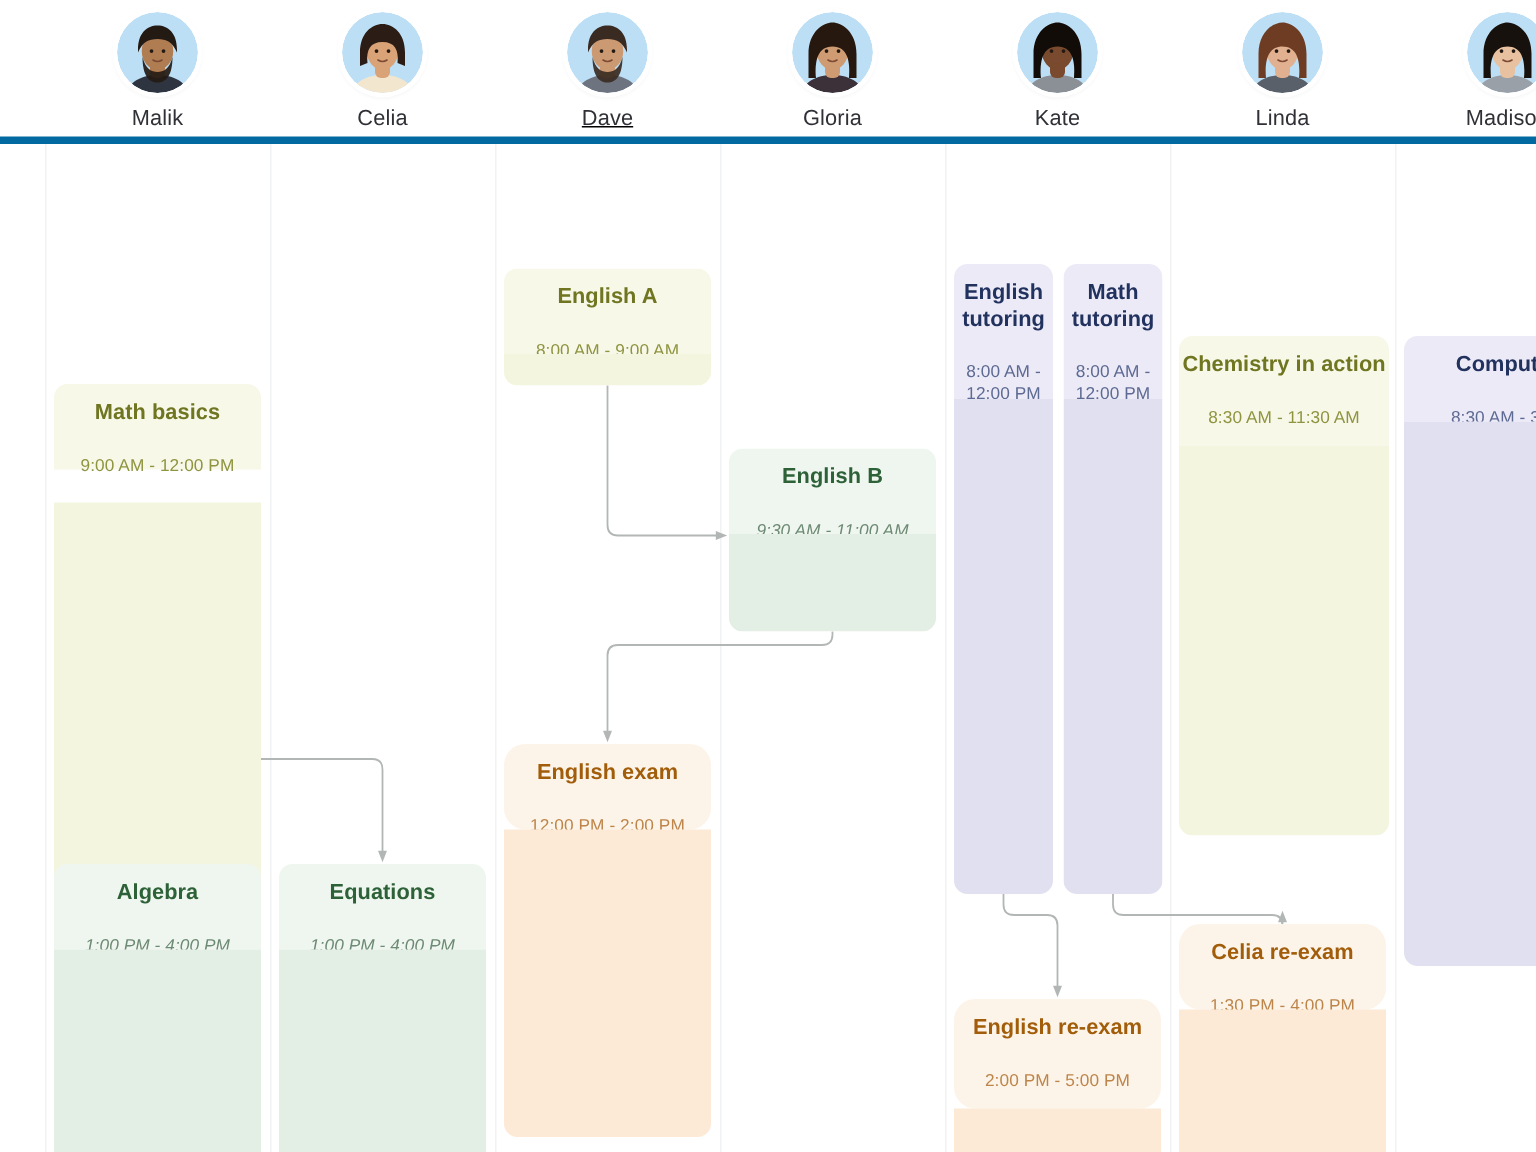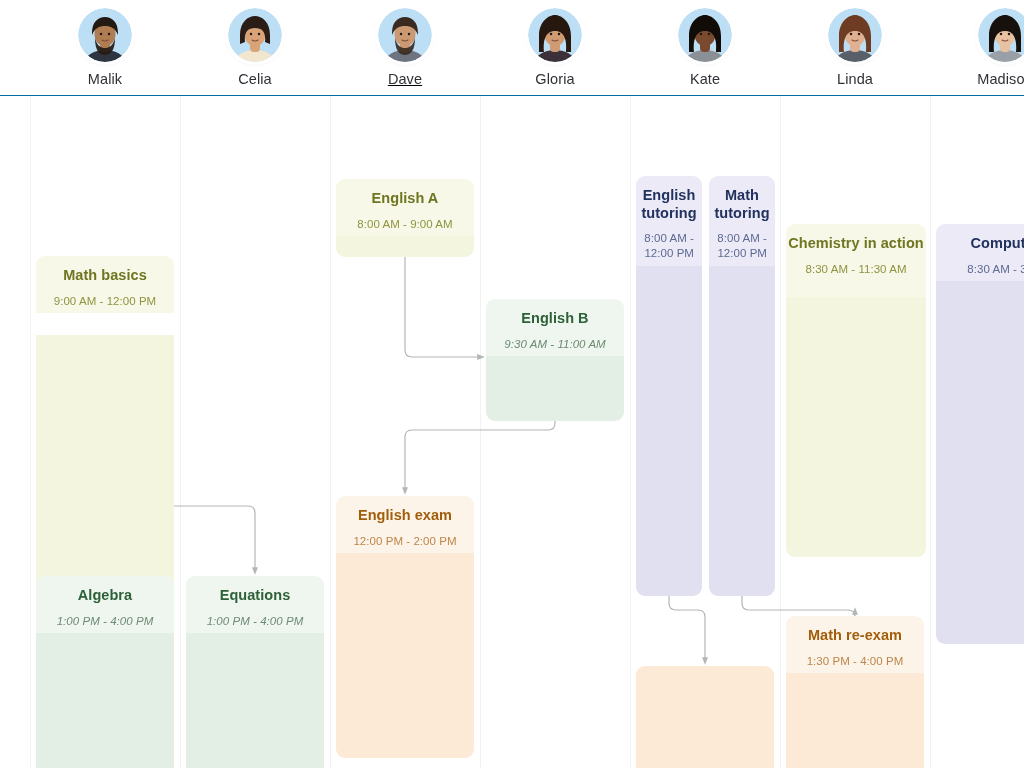--- a/index.html
+++ b/index.html
@@ -8,21 +8,21 @@
     background: #ffffff;
     font-family: "Liberation Sans", sans-serif;
     overflow: hidden;
   }
   #app { position: relative; width: 1024px; height: 768px; }
 
   
   #header {
     position: absolute; left: 0; top: 0; width: 1024px; height: 96px;
     background: #ffffff;
-    border-bottom: 1px solid #0369a1;
+    border-bottom: 5px solid #0369a1;
   }
   .person {
     position: absolute; top: 8px; width: 150px;
     display: flex; flex-direction: column; align-items: center;
   }
   .avatar-ring {
     width: 54px; height: 54px; border-radius: 50%;
     background: #ffffff;
     box-shadow: 0 0 0 3px #ffffff, 0 1px 4px rgba(40,45,60,.22);
     display: flex; align-items: center; justify-content: center;
@@ -51,36 +51,36 @@
   }
   .card-head {
     padding: 11px 8px 10px; text-align: center;
     display: flex; flex-direction: column; align-items: center; justify-content: flex-start;
   }
   .card-title {
     font-size: 14.5px; font-weight: bold; line-height: 1.22;
     letter-spacing: .05px; white-space: normal;
   }
   .card-time {
-    margin-top: 9px; font-size: 11.5px; line-height: 1.3; letter-spacing: .05px; text-align: right;
+    margin-top: 19px; font-size: 11.5px; line-height: 1.3; letter-spacing: .05px;
   }
   .card-body { flex: 1 1 auto; }
 
   
   .t-yellow .card-head { background: #f7f8e8; }
   .t-yellow .card-body { background: #f3f5df; }
   .t-yellow .card-title { color: #6f7520; }
   .t-yellow .card-time  { color: #8f9440; }
   
   .t-green .card-head { background: #eff6ef; }
   .t-green .card-body { background: #e3eee5; }
   .t-green .card-title { color: #2d6137; }
   .t-green .card-time  { color: #6d8a74; font-style: italic; }
   
-  .t-orange .card-head { background: #fdf4e9; }
+  .t-orange .card-head { background: #fdf4e9; border-radius: 14px; }
   .t-orange .card-body { background: #fce9d6; }
   .t-orange .card-title { color: #a25d0a; }
   .t-orange .card-time  { color: #bd854a; }
   
   .t-purple .card-head { background: #eceaf6; }
   .t-purple .card-body { background: #e1e0f1; }
   .t-purple .card-title { color: #22325f; }
   .t-purple .card-time  { color: #5d6a93; }
 
   .nowrap-card .card-title { white-space: nowrap; }
@@ -297,24 +297,28 @@
      <div class="card-body"></div>
       </div>
       <div class="card t-green nowrap-card" style="left: 186px; top: 576px; width: 138px; height: 290px;">
         <div class="card-head" style="height:57px">
        <div class="card-title">Equations</div>
        <div class="card-time">1:00 PM - 4:00 PM</div>
      </div>
      <div class="card-body"></div>
       </div>
       <div class="card t-orange nowrap-card" style="left: 636px; top: 666px; width: 138px; height: 200px;">
+        <div class="card-head" style="height:73px">
+       <div class="card-title">English re-exam</div>
+       <div class="card-time">2:00 PM - 5:00 PM</div>
+     </div>
      <div class="card-body"></div>
       </div>
       <div class="card t-orange nowrap-card" style="left: 786px; top: 616px; width: 138px; height: 250px;">
         <div class="card-head" style="height:57px">
-       <div class="card-title">Math re-exam</div>
+       <div class="card-title">Celia re-exam</div>
        <div class="card-time">1:30 PM - 4:00 PM</div>
      </div>
      <div class="card-body"></div>
       </div>
     </div>
 
 </div>
 
 </body></html>

